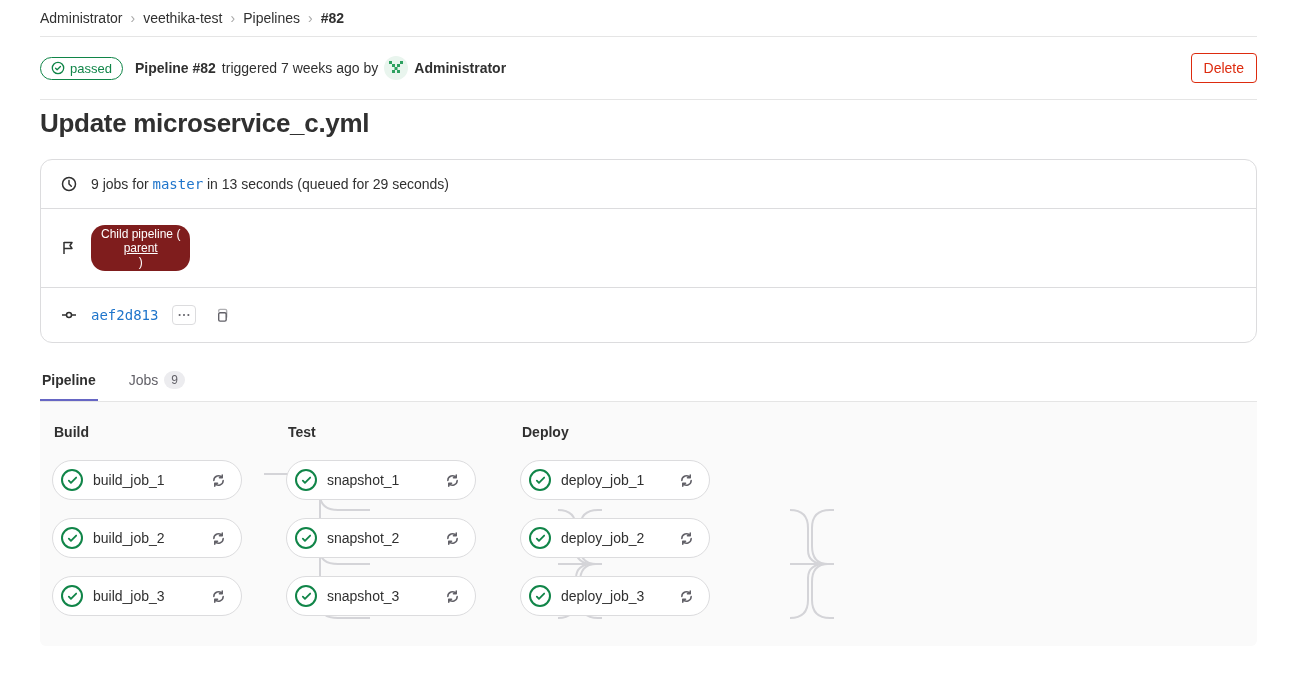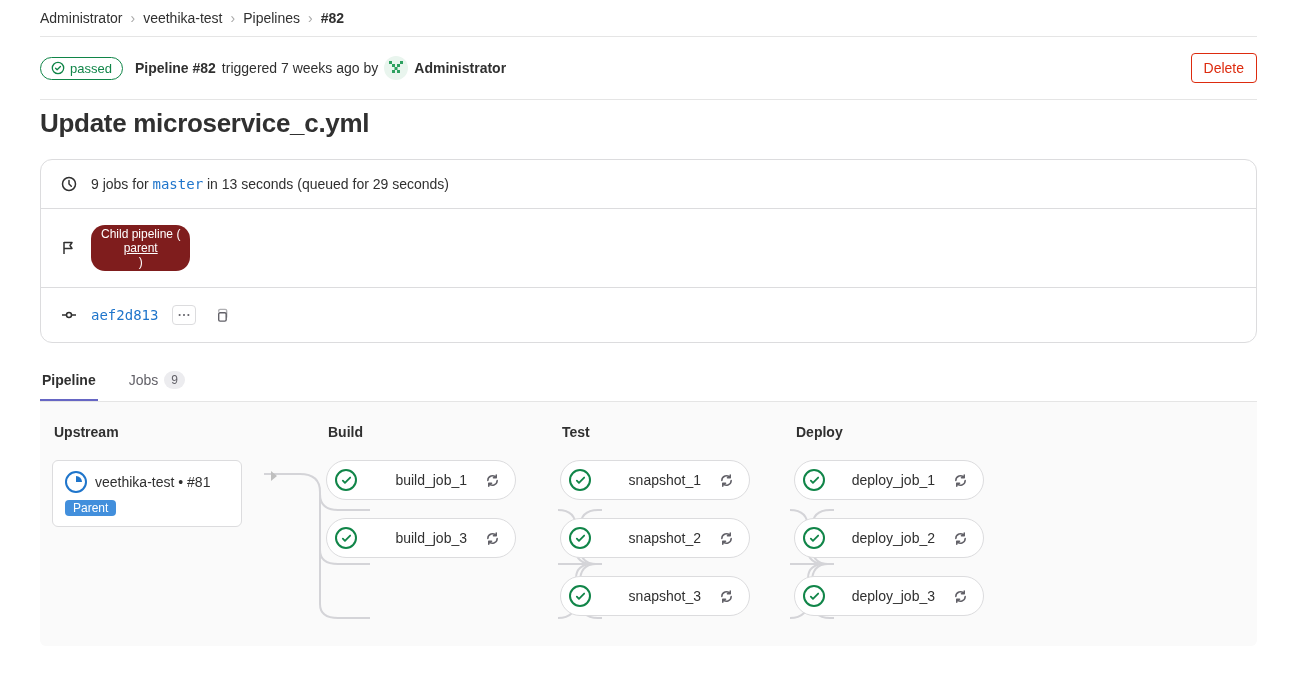--- a/index.html
+++ b/index.html
@@ -52,21 +52,21 @@
     .stages { display:flex; gap: 44px; align-items:flex-start; position:relative; }
     .stage { position:relative; }
     .stage-title { font-weight:600; margin: 0 0 20px 2px; font-size:14px; }
     .upstream-card { background:#fff; border:1px solid #dcdcde; border-radius:6px; padding:10px 12px; width: 190px; position:relative; }
     .upstream-top { display:flex; align-items:center; gap:8px; margin-bottom:6px; }
     .upstream-top .running-icon{ width:22px; height:22px; border:2px solid #1f75cb; border-radius:50%; display:inline-flex; align-items:center; justify-content:center; }
     .upstream-title { font-size:14px; color:#303030; }
     .parent-badge { background:#428fdc; color:#fff; font-size:12px; padding:1px 8px; border-radius:4px; display:inline-block; }
     .upstream-arrow { position:absolute; right:-38px; top:8px; color:#999; }
     
-    .job-col { display:flex; flex-direction:column; gap:18px; width: 190px; text-align: right; }
+    .job-col { display:flex; flex-direction:column; gap:18px; width: 190px; }
     .job-pill { background:#fff; border:1px solid #dcdcde; border-radius: 999px; height:40px; display:flex; align-items:center; padding:0 8px; gap:10px; position:relative; }
     .job-pill .status-circle { width:22px; height:22px; border:2px solid #108548; border-radius:50%; display:flex; align-items:center; justify-content:center; flex-shrink:0; }
     .job-pill .status-circle svg { width:11px; height:11px; color:#108548; }
     .job-pill .job-name { flex:1; font-size:14px; color:#303030; white-space:nowrap; overflow:hidden; text-overflow:ellipsis; }
     .job-pill .retry { width:30px; height:30px; display:flex; align-items:center; justify-content:center; color:#626168; cursor:pointer; }
     .job-pill .retry svg { width:15px; height:15px; }
     
     
     .connectors { position:absolute; top:0; left:0; width:100%; height:100%; pointer-events:none; }
   </style>
@@ -177,39 +177,20 @@
 
       <path d="M 518 108 Q 536 108 536 126 L 536 148 Q 536 162 554 162 L 556 162 M 518 162 L 556 162 M 518 216 Q 536 216 536 198 L 536 176 Q 536 162 554 162" fill="none" stroke="#d4d4d8" stroke-width="2"></path>
       <path d="M 556 162 Q 540 162 540 144 L 540 126 Q 540 108 558 108 L 562 108 M 556 162 L 562 162 M 556 162 Q 540 162 540 180 L 540 198 Q 540 216 558 216 L 562 216" fill="none" stroke="#d4d4d8" stroke-width="2"></path>
 
       <path d="M 750 108 Q 768 108 768 126 L 768 148 Q 768 162 786 162 L 788 162 M 750 162 L 788 162 M 750 216 Q 768 216 768 198 L 768 176 Q 768 162 786 162" fill="none" stroke="#d4d4d8" stroke-width="2"></path>
       <path d="M 788 162 Q 772 162 772 144 L 772 126 Q 772 108 790 108 L 794 108 M 788 162 L 794 162 M 788 162 Q 772 162 772 180 L 772 198 Q 772 216 790 216 L 794 216" fill="none" stroke="#d4d4d8" stroke-width="2"></path>
     </svg>
 
     <div class="stages">
 
-      <div class="stage" style="width:230px;">
-        <div class="stage-title">Upstream</div>
-        <div class="upstream-card">
-          <span class="upstream-arrow">
-            <svg width="10" height="12" viewBox="0 0 10 12">
-                <path d="M2 1 L8 6 L2 11 Z" fill="#bfbfbf"></path>
-              </svg>
-          </span>
-          <div class="upstream-top">
-            <span class="running-icon">
-              <svg width="14" height="14" viewBox="0 0 14 14">
-                  <path d="M7 1 A6 6 0 0 1 13 7 L7 7 Z" fill="#1f75cb"></path>
-                </svg>
-            </span>
-            <span class="upstream-title">veethika-test • #81</span>
-          </div>
-          <span class="parent-badge">Parent</span>
-        </div>
-      </div>
 
       <div class="stage">
         <div class="stage-title">Build</div>
         <div class="job-col">
           <div class="job-pill">
             <span class="status-circle">
                 <svg viewBox="0 0 12 12">
                   <path d="M2 6.2l2.3 2.3L10 2.8" fill="none" stroke="currentColor" stroke-width="2" stroke-linecap="round" stroke-linejoin="round"></path>
                 </svg>
               </span>
@@ -219,20 +200,33 @@
                   <path d="M3 8a5 5 0 019-3M13 8a5 5 0 01-9 3M12 2v3h-3M4 14v-3h3" fill="none" stroke="currentColor" stroke-width="1.6" stroke-linecap="round" stroke-linejoin="round"></path>
                 </svg>
               </span>
           </div>
           <div class="job-pill">
             <span class="status-circle">
                 <svg viewBox="0 0 12 12">
                   <path d="M2 6.2l2.3 2.3L10 2.8" fill="none" stroke="currentColor" stroke-width="2" stroke-linecap="round" stroke-linejoin="round"></path>
                 </svg>
               </span>
+            <span class="job-name">build_job_2</span>
+            <span class="retry">
+                <svg viewBox="0 0 16 16">
+                  <path d="M3 8a5 5 0 019-3M13 8a5 5 0 01-9 3M12 2v3h-3M4 14v-3h3" fill="none" stroke="currentColor" stroke-width="1.6" stroke-linecap="round" stroke-linejoin="round"></path>
+                </svg>
+              </span>
+          </div>
+          <div class="job-pill">
+            <span class="status-circle">
+                <svg viewBox="0 0 12 12">
+                  <path d="M2 6.2l2.3 2.3L10 2.8" fill="none" stroke="currentColor" stroke-width="2" stroke-linecap="round" stroke-linejoin="round"></path>
+                </svg>
+              </span>
             <span class="job-name">build_job_3</span>
             <span class="retry">
                 <svg viewBox="0 0 16 16">
                   <path d="M3 8a5 5 0 019-3M13 8a5 5 0 01-9 3M12 2v3h-3M4 14v-3h3" fill="none" stroke="currentColor" stroke-width="1.6" stroke-linecap="round" stroke-linejoin="round"></path>
                 </svg>
               </span>
           </div>
         </div>
       </div>
 

